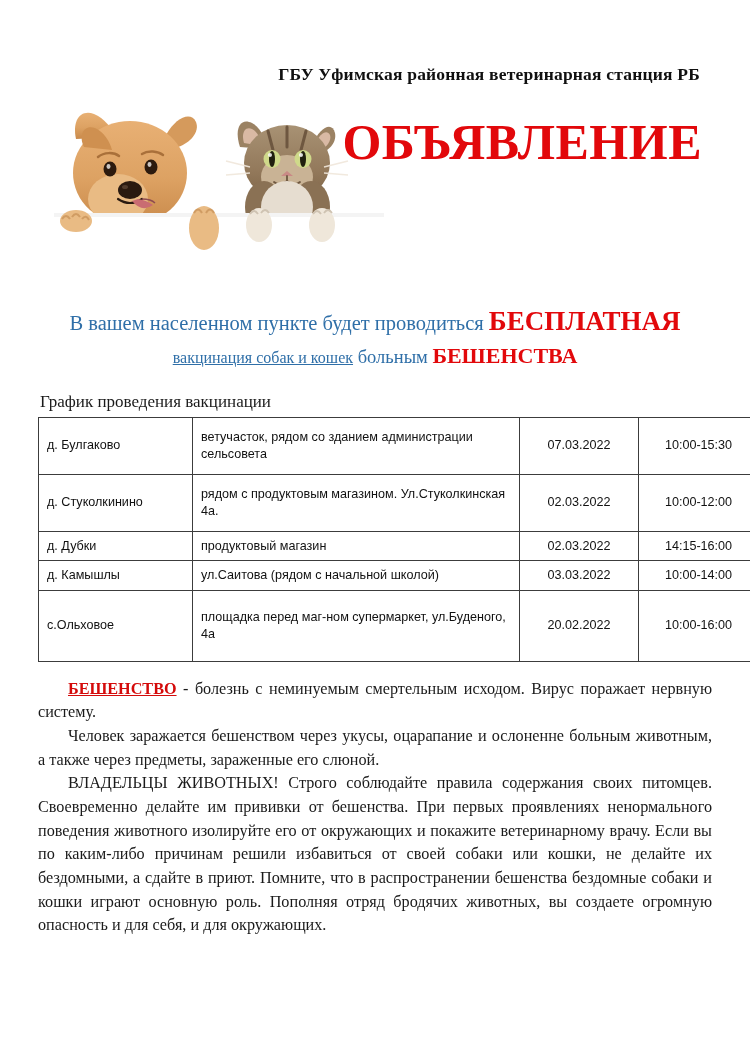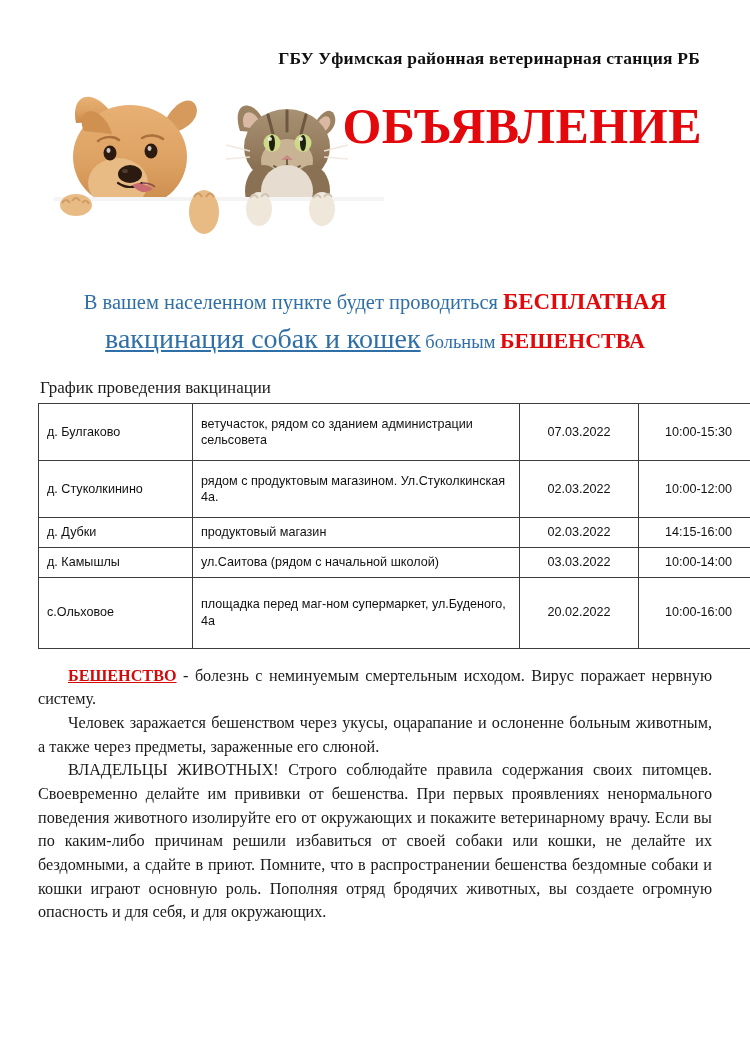--- a/index.html
+++ b/index.html
@@ -14,21 +14,21 @@
     font-family: "Liberation Serif", serif;
     color: #1a1a1a;
     overflow: hidden;
   }
 
   .page {
     position: relative;
     width: 750px;
     height: 1061px;
     box-sizing: border-box;
-    padding: 0 38px;
+    padding: 16px 38px;
   }
 
   
   .org-title {
     text-align: right;
     font-family: "Liberation Serif", serif;
     font-weight: bold;
     font-size: 17.5px;
     letter-spacing: 0.2px;
     padding-top: 48px;
@@ -68,30 +68,30 @@
     text-align: center;
     color: #2f6fa8;
     font-family: "Liberation Serif", serif;
     line-height: 1.42;
   }
   .intro .l1 { font-size: 20.5px; }
   .intro .l2 { font-size: 20.5px; }
   .intro .red-bold {
     color: #e2080b;
     font-weight: bold;
-    font-size: 23px;
+    font-size: 27px;
   }
   .intro .red-bold-u {
     color: #e2080b;
     font-weight: bold;
     font-size: 22px;
   }
   .intro .blue-u {
     text-decoration: underline;
-    font-size: 28px;
+    font-size: 16px;
   }
   .intro .small { font-size: 18.5px; }
 
   
   .sched-caption {
     margin-top: 20px;
     font-family: "Liberation Serif", serif;
     font-size: 17px;
     color: #1a1a1a;
     padding-left: 2px;

